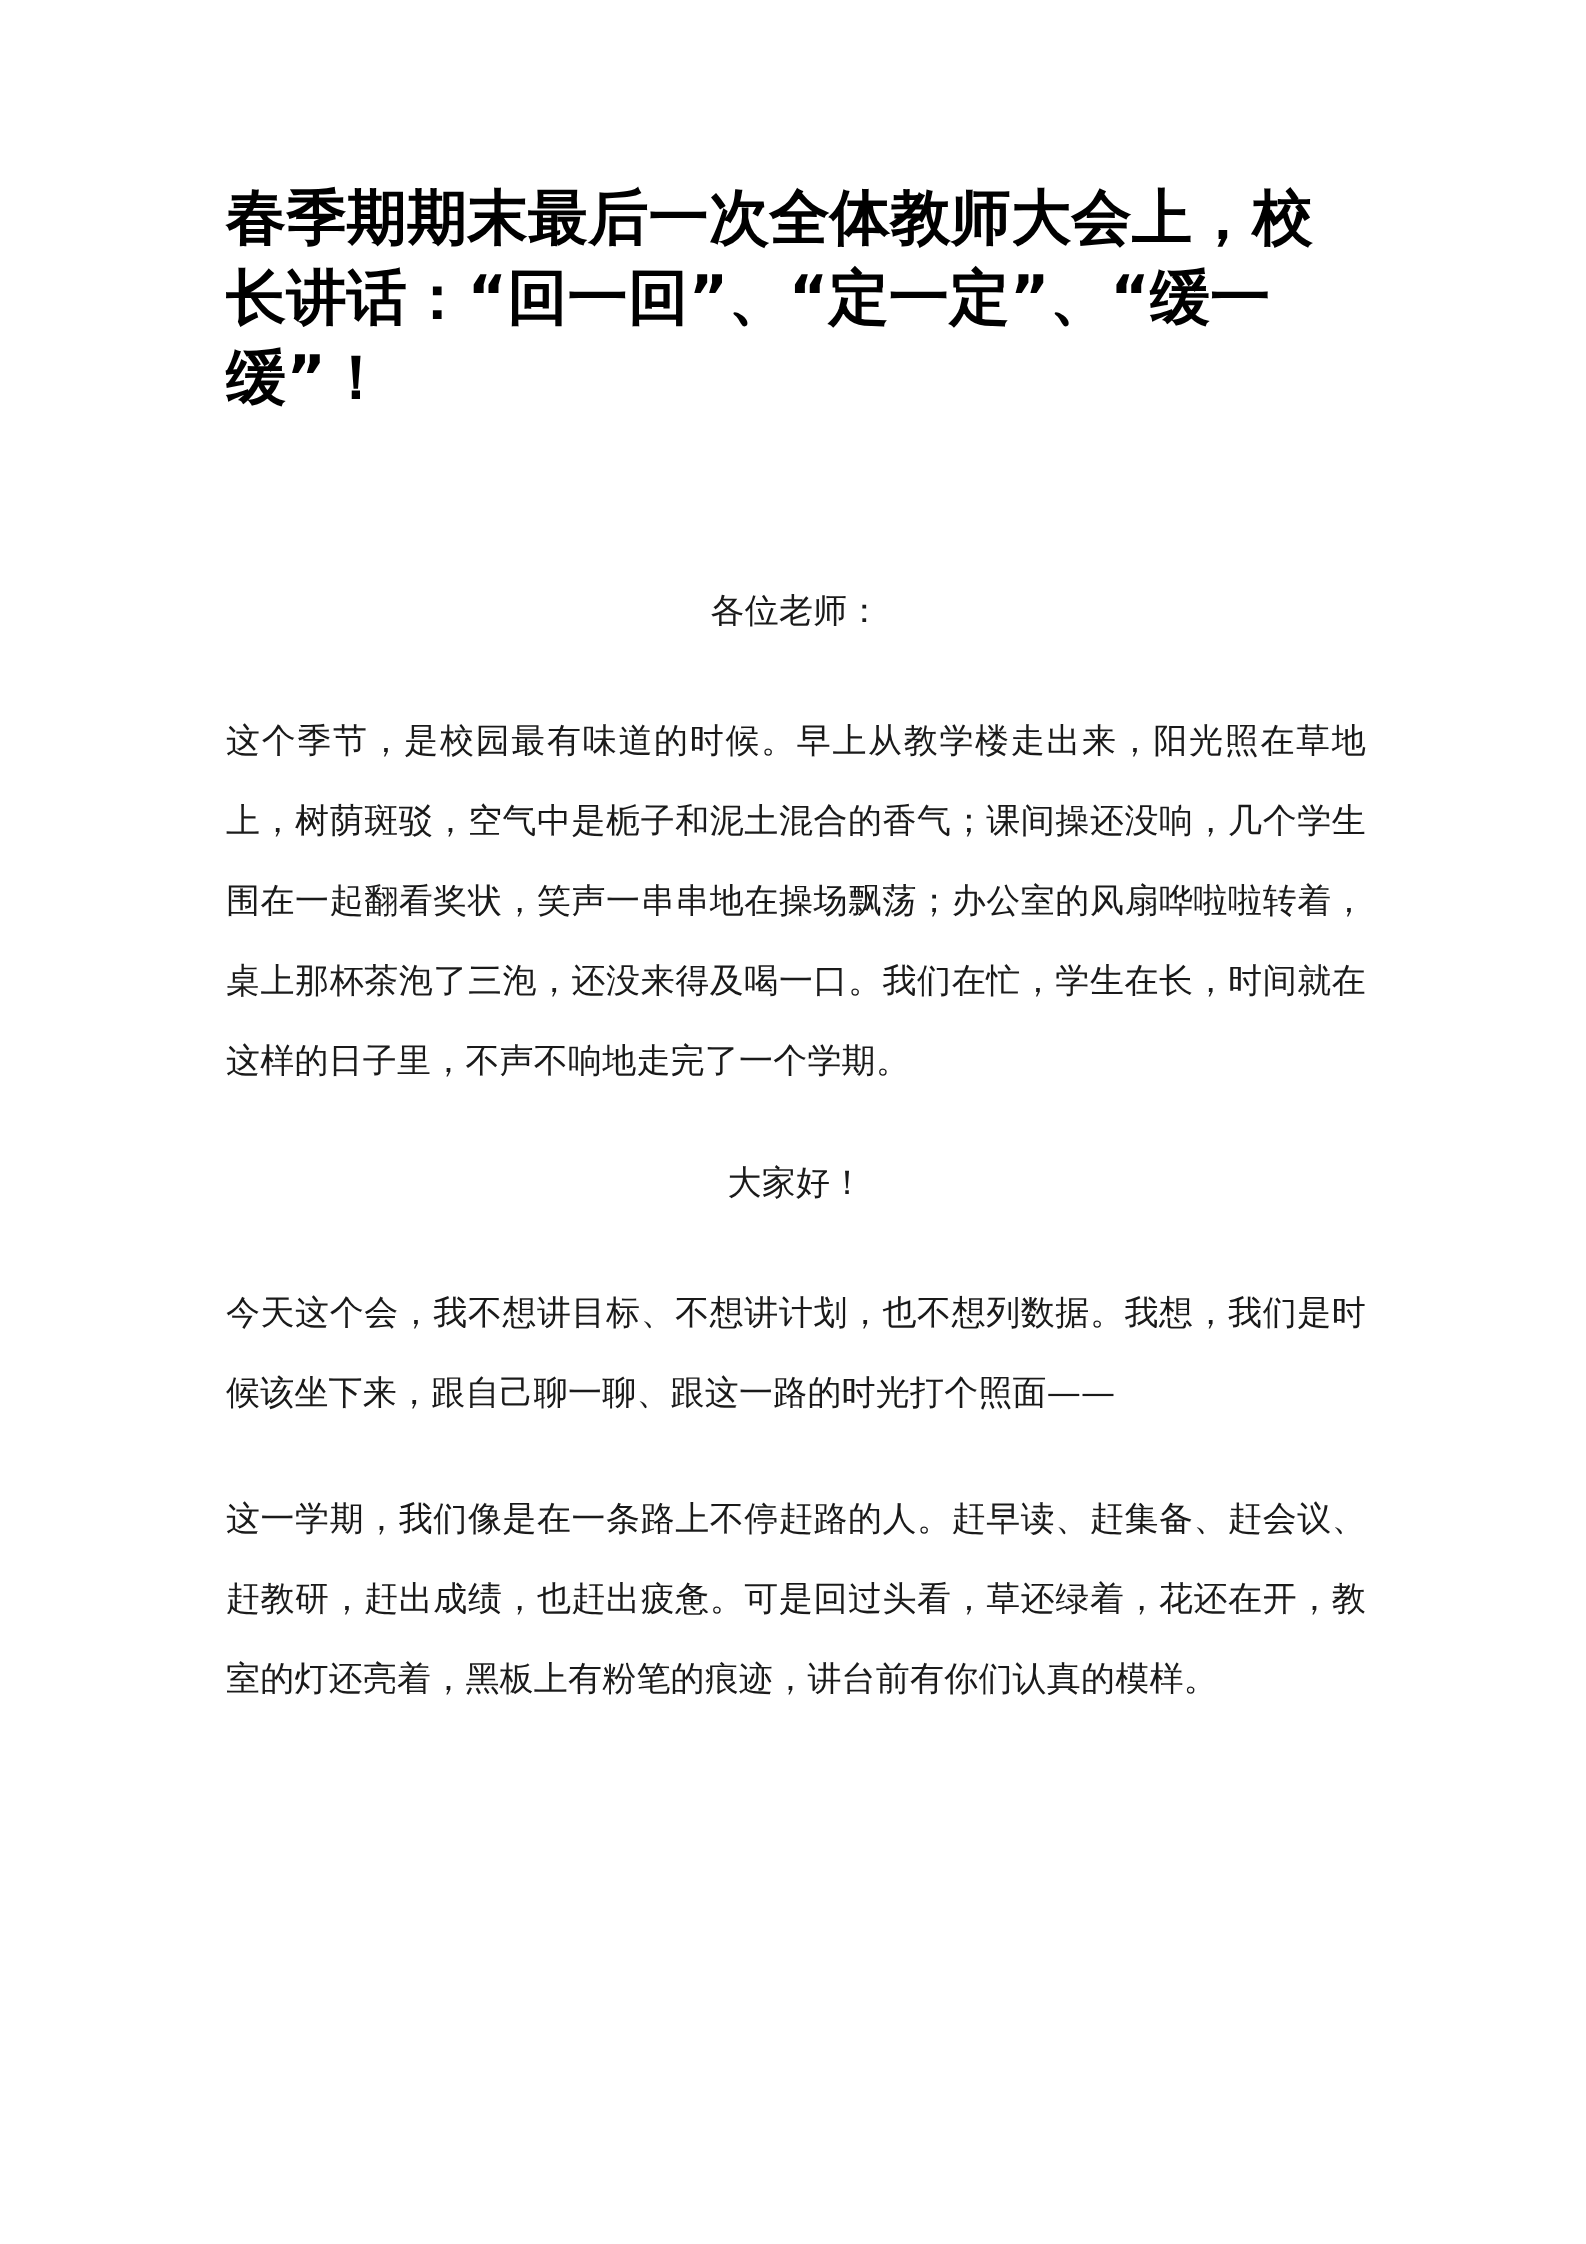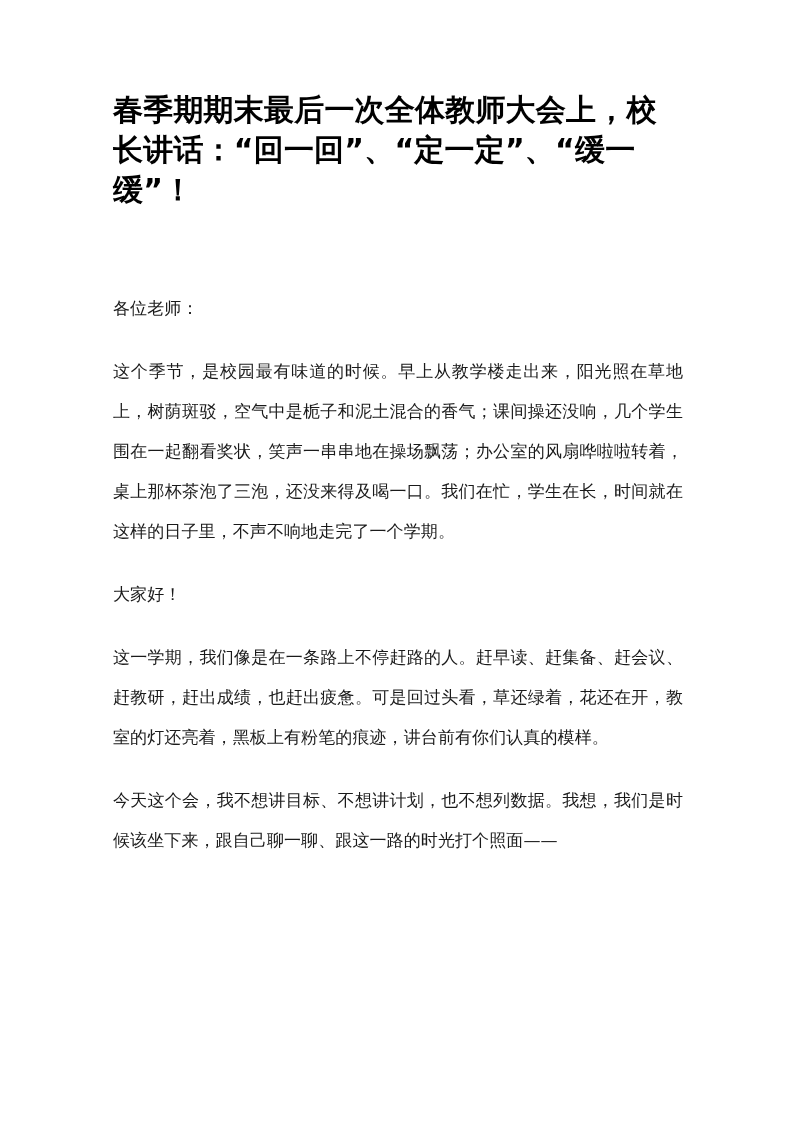--- a/index.html
+++ b/index.html
@@ -45,21 +45,22 @@
     font-size: 17px;
     line-height: 40px;
     color: #1a1a1a;
     margin: 0 0 23px 0;
     text-align: justify;
     text-justify: inter-ideograph;
     word-break: break-all;
     letter-spacing: 0.1px;
   }
   .para.short {
-    text-align: left;
+    text-align: center;
+    font-family: Liberation Mono, monospace;
   }
   .para:last-child {
     margin-bottom: 0;
   }
 </style>
 </head>
 <body>
 
 <div class="page">
   <div class="content">
@@ -67,18 +68,18 @@
     <h1 class="doc-title">春季期期末最后一次全体教师大会上，校长讲话：“回一回”、“定一定”、“缓一缓”！</h1>
 
     <div class="title-gap"></div>
 
     <p class="para short">各位老师：</p>
 
     <p class="para">这个季节，是校园最有味道的时候。早上从教学楼走出来，阳光照在草地上，树荫斑驳，空气中是栀子和泥土混合的香气；课间操还没响，几个学生围在一起翻看奖状，笑声一串串地在操场飘荡；办公室的风扇哗啦啦转着，桌上那杯茶泡了三泡，还没来得及喝一口。我们在忙，学生在长，时间就在这样的日子里，不声不响地走完了一个学期。</p>
 
     <p class="para short">大家好！</p>
 
+    <p class="para">今天这个会，我不想讲目标、不想讲计划，也不想列数据。我想，我们是时候该坐下来，跟自己聊一聊、跟这一路的时光打个照面——</p>
+
     <p class="para">这一学期，我们像是在一条路上不停赶路的人。赶早读、赶集备、赶会议、赶教研，赶出成绩，也赶出疲惫。可是回过头看，草还绿着，花还在开，教室的灯还亮着，黑板上有粉笔的痕迹，讲台前有你们认真的模样。</p>
-
-    <p class="para">今天这个会，我不想讲目标、不想讲计划，也不想列数据。我想，我们是时候该坐下来，跟自己聊一聊、跟这一路的时光打个照面——</p>
 
   </div>
 </div>
 
 </body></html>

